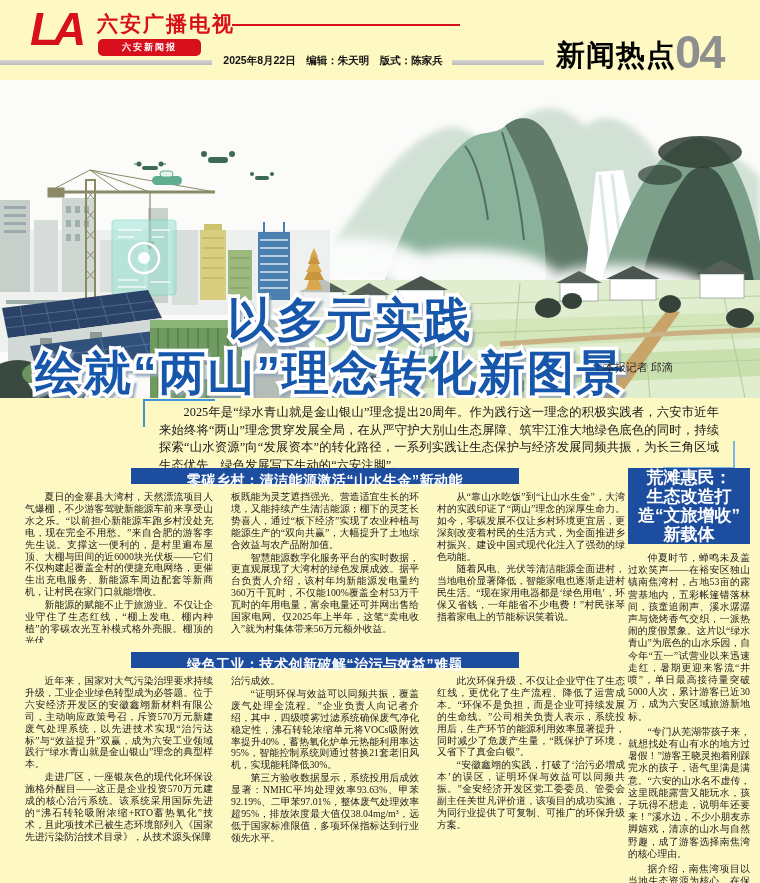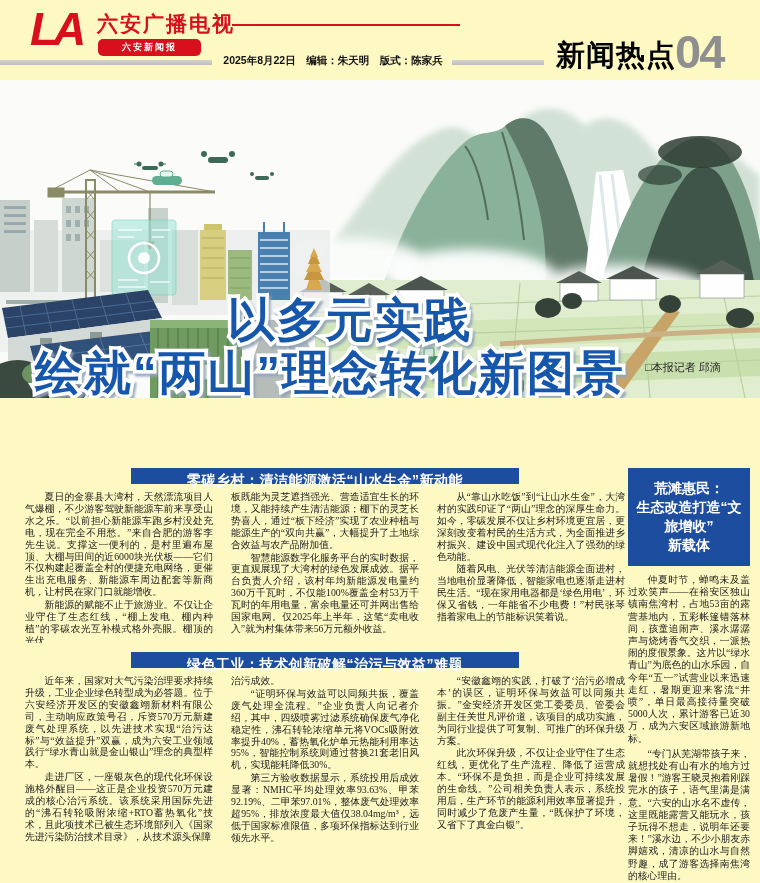--- a/index.html
+++ b/index.html
@@ -21,21 +21,21 @@
         font-family:"Liberation Sans",sans-serif;font-weight:700;font-size:10.5px;color:#111;}
   .sec-name{position:absolute;left:556px;top:36px;font-family:"Liberation Sans",sans-serif;
         font-weight:900;font-size:29px;color:#000;letter-spacing:1px;}
   .page-num{position:absolute;left:675px;top:24px;font-family:"Liberation Sans",sans-serif;
         font-weight:900;font-size:47px;color:#8f8f8f;letter-spacing:-2px;}
   .swoosh{position:absolute;left:560px;top:78px;width:190px;height:16px;border-bottom:4px solid #e2e2e2;
         border-radius:0 0 60% 40%;transform:rotate(-2deg);}
   
   .hero{position:absolute;left:0;top:80px;width:760px;height:318px;}
   .byline{position:absolute;left:597px;top:360px;font-family:"Liberation Sans",sans-serif;
-        font-size:11px;color:#222;margin-left:48px;}
+        font-size:11px;color:#222;}
   
   .intro{position:absolute;left:143px;top:399px;width:592px;height:70px;}
   .intro .corner-tl{position:absolute;left:0;top:0;width:70px;height:26px;
         border-left:2px solid #3f93d8;border-top:2px solid #3f93d8;}
   .intro .corner-br{position:absolute;right:0;bottom:0;width:70px;height:26px;
         border-right:2px solid #7ab8e8;border-bottom:2px solid #7ab8e8;}
   .intro-text{position:absolute;left:16px;top:5px;width:560px;font-size:12.3px;line-height:17.5px;
         text-align:justify;text-indent:2em;color:#161616;}
   
   .left-region{position:absolute;left:25px;top:468px;width:600px;}
@@ -43,22 +43,22 @@
         line-height:24px;font-family:"Liberation Sans",sans-serif;font-weight:700;font-size:14px;letter-spacing:.5px;}
   .cols{display:flex;gap:18px;margin-top:7px;}
   .col{width:188px;font-size:9.8px;line-height:11.9px;text-align:justify;}
   .col p{margin:0 0 1px 0;text-indent:2em;}
   .col p.noindent{text-indent:0;}
   .body1{height:152px;overflow:hidden;}
   .body2{height:192px;overflow:hidden;}
   .gap{height:9px;}
   
   .sidebar{position:absolute;left:628px;top:468px;width:122px;height:415px;overflow:hidden;}
-  .side-head{background:#1d4d9f;color:#fff;text-align:center;padding:11px 4px;
-        font-family:"Liberation Sans",sans-serif;font-weight:700;font-size:14px;line-height:19px;}
+  .side-head{background:#1d4d9f;color:#fff;text-align:center;padding:0 4px;
+        font-family:"Liberation Sans",sans-serif;font-weight:700;font-size:17px;line-height:19px;}
   .side-body{margin-top:8px;font-size:9.8px;line-height:12.2px;text-align:justify;}
   .side-body p{margin:0 0 3px 0;text-indent:2em;}
 </style>
 </head>
 <body>
 
 <div id="page">
 
   <div class="logo-mono">LA</div>
   <div class="logo-title">六安广播电视</div>
@@ -304,20 +304,25 @@
     </g>
 
     <g filter="url(#hshadow)" font-family="Liberation Sans, sans-serif" font-weight="900" fill="#1656ab" stroke="#ffffff" stroke-width="7" paint-order="stroke" style="letter-spacing:2px;">
       <text x="350" y="256" font-size="47" text-anchor="middle">以多元实践</text>
       <text x="330" y="309" font-size="47" text-anchor="middle">绘就“两山”理念转化新图景</text>
     </g>
   </svg>
 
   <div class="byline">□本报记者 邱滴</div>
 
+  <div class="intro">
+    <div class="corner-tl"></div>
+    <div class="corner-br"></div>
+    <div class="intro-text">2025年是“绿水青山就是金山银山”理念提出20周年。作为践行这一理念的积极实践者，六安市近年来始终将“两山”理念贯穿发展全局，在从严守护大别山生态屏障、筑牢江淮大地绿色底色的同时，持续探索“山水资源”向“发展资本”的转化路径，一系列实践让生态保护与经济发展同频共振，为长三角区域生态优先、绿色发展写下生动的“六安注脚”。</div>
+  </div>
 
   <div class="left-region">
     <div class="bar">零碳乡村：清洁能源激活“山水生金”新动能</div>
     <div class="cols body1">
       <div class="col">
         <p>夏日的金寨县大湾村，天然漂流项目人气爆棚，不少游客驾驶新能源车前来享受山水之乐。“以前担心新能源车跑乡村没处充电，现在完全不用愁。”来自合肥的游客李先生说。支撑这一便利的，是村里遍布屋顶、大棚与田间的近6000块光伏板——它们不仅构建起覆盖全村的便捷充电网络，更催生出充电服务、新能源车周边配套等新商机，让村民在家门口就能增收。</p>
         <p>新能源的赋能不止于旅游业。不仅让企业守住了生态红线，“棚上发电、棚内种植”的零碳农光互补模式格外亮眼。棚顶的光伏</p>
       </div>
       <div class="col">
         <p class="noindent">板既能为灵芝遮挡强光、营造适宜生长的环境，又能持续产生清洁能源；棚下的灵芝长势喜人，通过“板下经济”实现了农业种植与能源生产的“双向共赢”，大幅提升了土地综合效益与农产品附加值。</p>
@@ -334,22 +339,22 @@
       <div class="col">
         <p>近年来，国家对大气污染治理要求持续升级，工业企业绿色转型成为必答题。位于六安经济开发区的安徽鑫翊新材料有限公司，主动响应政策号召，斥资570万元新建废气处理系统，以先进技术实现“治污达标”与“效益提升”双赢，成为六安工业领域践行“绿水青山就是金山银山”理念的典型样本。</p>
         <p>走进厂区，一座银灰色的现代化环保设施格外醒目——这正是企业投资570万元建成的核心治污系统。该系统采用国际先进的“沸石转轮吸附浓缩+RTO蓄热氧化”技术，且此项技术已被生态环境部列入《国家先进污染防治技术目录》，从技术源头保障</p>
       </div>
       <div class="col">
         <p class="noindent">治污成效。</p>
         <p>“证明环保与效益可以同频共振，覆盖废气处理全流程。”企业负责人向记者介绍，其中，四级喷雾过滤系统确保废气净化稳定性，沸石转轮浓缩单元将VOCs吸附效率提升40%，蓄热氧化炉单元热能利用率达95%，智能控制系统则通过替换21套老旧风机，实现能耗降低30%。</p>
         <p>第三方验收数据显示，系统投用后成效显著：NMHC平均处理效率93.63%、甲苯92.19%、二甲苯97.01%，整体废气处理效率超95%，排放浓度最大值仅38.04mg/m³，远低于国家标准限值，多项环保指标达到行业领先水平。</p>
       </div>
       <div class="col">
+        <p>此次环保升级，不仅让企业守住了生态红线，更优化了生产流程、降低了运营成本。“环保不是负担，而是企业可持续发展的生命线。”公司相关负责人表示，系统投用后，生产环节的能源利用效率显著提升，同时减少了危废产生量，“既保护了环境，又省下了真金白银”。</p>
         <p>“安徽鑫翊的实践，打破了‘治污必增成本’的误区，证明环保与效益可以同频共振。”金安经济开发区党工委委员、管委会副主任关世凡评价道，该项目的成功实施，为同行业提供了可复制、可推广的环保升级方案。</p>
-        <p>此次环保升级，不仅让企业守住了生态红线，更优化了生产流程、降低了运营成本。“环保不是负担，而是企业可持续发展的生命线。”公司相关负责人表示，系统投用后，生产环节的能源利用效率显著提升，同时减少了危废产生量，“既保护了环境，又省下了真金白银”。</p>
       </div>
     </div>
   </div>
 
   <div class="sidebar">
     <div class="side-head">
       <div>荒滩惠民：</div>
       <div>生态改造打造“文旅增收”</div>
       <div>新载体</div>
     </div>

